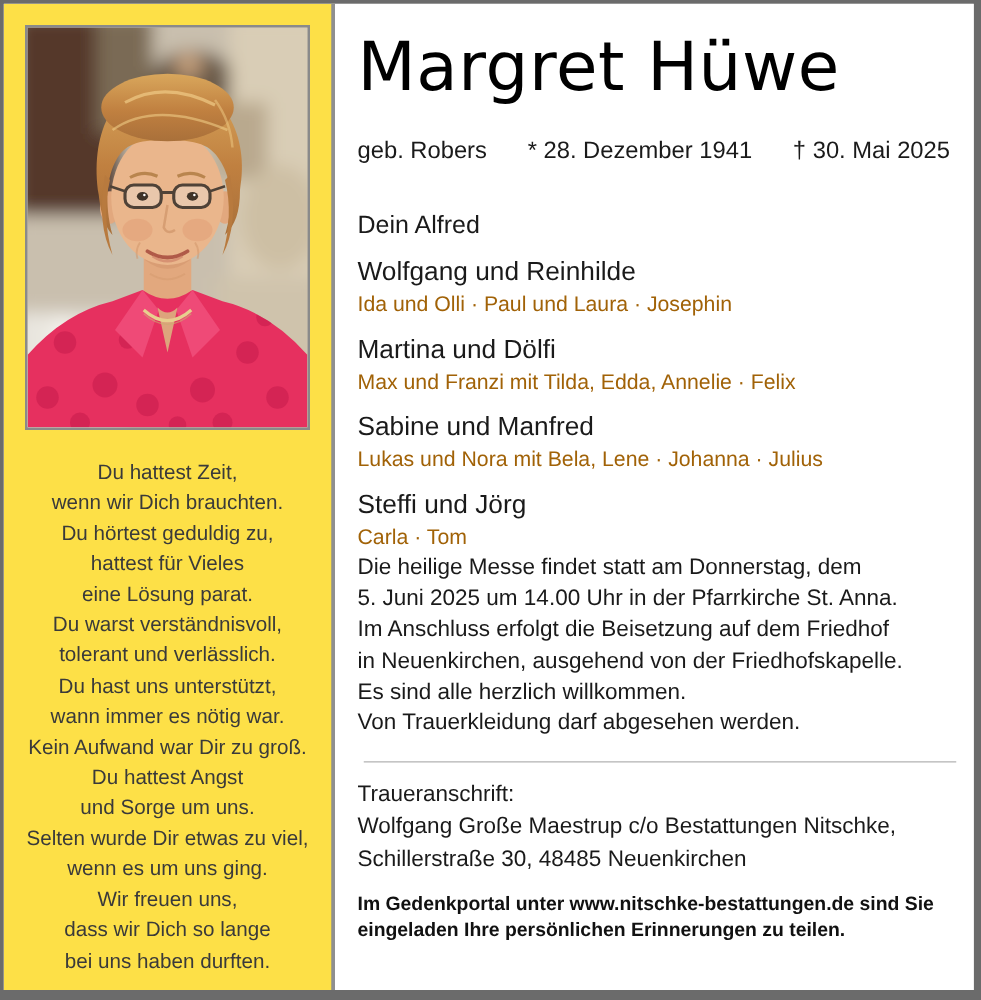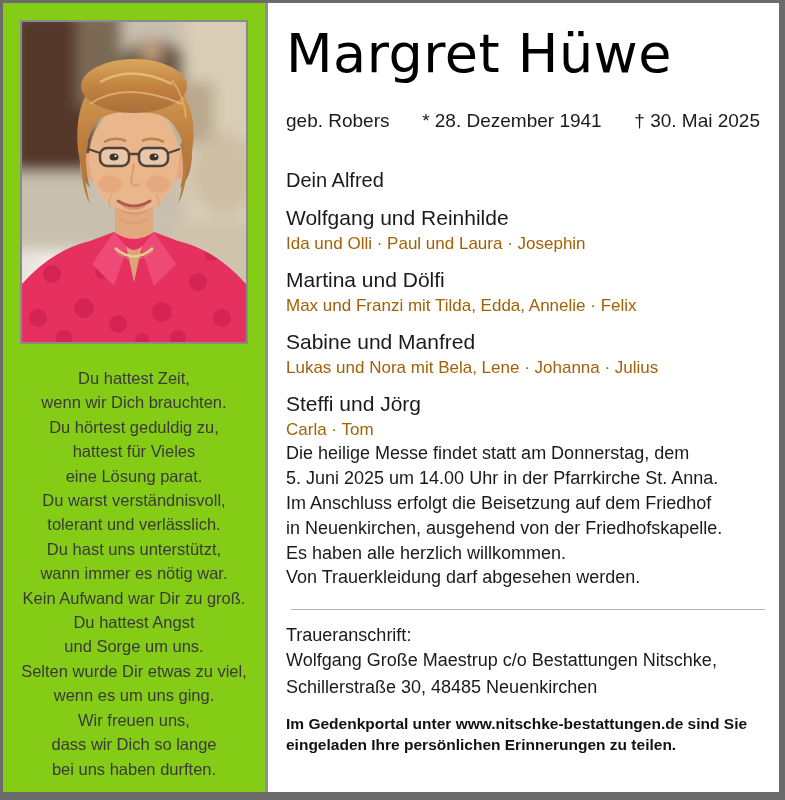--- a/index.html
+++ b/index.html
@@ -3,21 +3,21 @@
 <meta charset="utf-8">
 <style>
   html,body{margin:0;padding:0;background:#fff;}
   body{font-family:"Liberation Sans","DejaVu Sans",sans-serif;color:#1a1a1a;
        -webkit-font-smoothing:antialiased;}
   .ad{width:785px;height:800px;box-sizing:border-box;display:flex;
       border-style:solid;border-color:#6b6b6b;border-width:3px 6px 8px 3px;
       background:#ffffff;overflow:hidden;}
 
   
-  .left{width:265px;box-sizing:border-box;background:#84cc16;
+  .left{width:265px;box-sizing:border-box;background:#fde047;
         border-right:3px solid #8f8f8f;display:flex;flex-direction:column;
         align-items:center;flex-shrink:0;}
   .photo-frame{margin-top:17px;width:224px;height:320px;border:2px solid #8a8a8a;
                overflow:hidden;background:#c9bfae;flex-shrink:0;}
   .photo-frame svg{display:block;width:224px;height:320px;}
   .poem{margin-top:22px;font-size:16.5px;line-height:24.4px;color:#3a3a3a;
         text-align:center;white-space:nowrap;}
 
   
   .right{flex:1;box-sizing:border-box;background:#ffffff;
@@ -190,21 +190,21 @@
     <div>
       <div class="g-main">Steffi und Jörg</div>
       <div class="g-sub">Carla  ·  Tom</div>
     </div>
 
     <div class="mass">
       <div>Die heilige Messe findet statt am Donnerstag, dem</div>
       <div>5. Juni 2025 um 14.00 Uhr in der Pfarrkirche St. Anna.</div>
       <div>Im Anschluss erfolgt die Beisetzung auf dem Friedhof</div>
       <div>in Neuenkirchen, ausgehend von der Friedhofskapelle.</div>
-      <div>Es haben alle herzlich willkommen.</div>
+      <div>Es sind alle herzlich willkommen.</div>
     </div>
 
     <div class="dress">Von Trauerkleidung darf abgesehen werden.</div>
 
     <hr class="divider">
 
     <div class="addr-label">Traueranschrift:</div>
     <div class="addr">Wolfgang Große Maestrup c/o Bestattungen Nitschke,</div>
     <div class="addr">Schillerstraße 30, 48485 Neuenkirchen</div>
 

